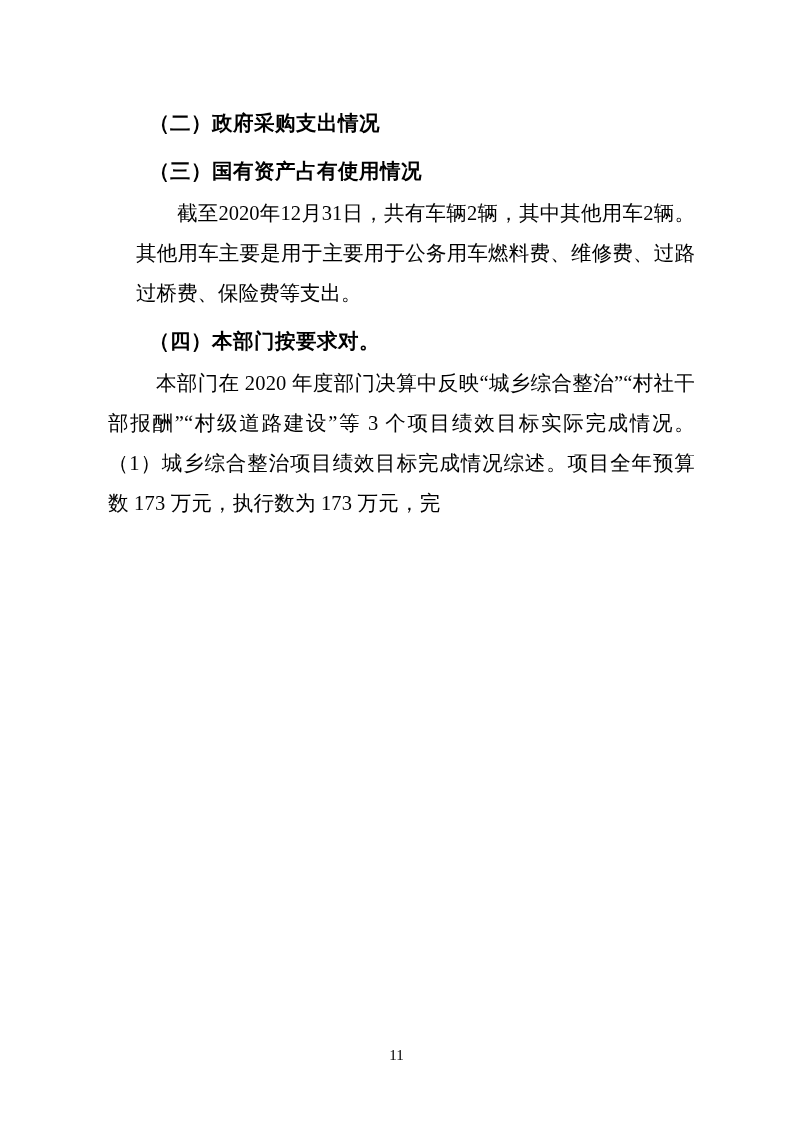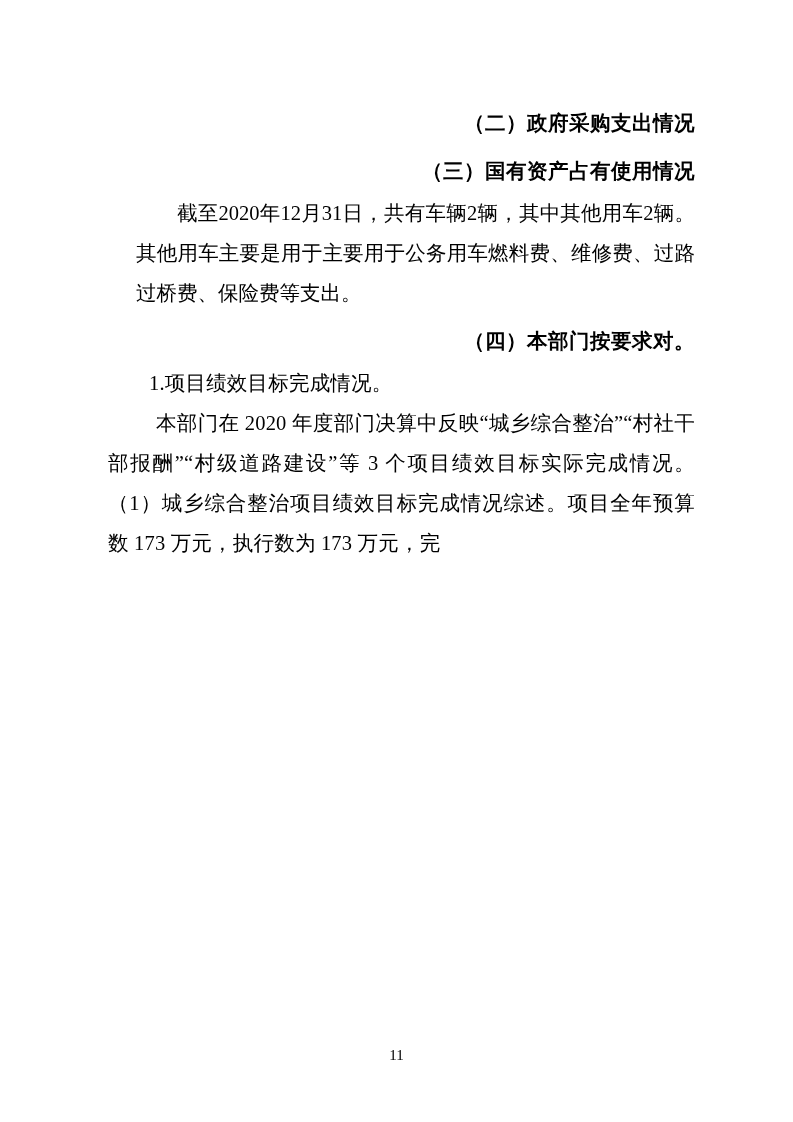--- a/index.html
+++ b/index.html
@@ -27,21 +27,20 @@
     width: 100%;
   }
   h2.heading {
     font-family: "DejaVu Sans", "Liberation Sans", sans-serif;
     font-weight: bold;
     font-size: 20.5px;
     line-height: 40px;
     margin: 8px 0 2px 0;
     text-indent: 41px;
     letter-spacing: 0.5px;
-    text-align: right;
   }
   p.para {
     font-size: 20.5px;
     line-height: 40px;
     margin: 0 0 0 0;
     text-indent: 41px;
     text-align: justify;
     text-justify: inter-ideograph;
     letter-spacing: 0.2px;
   }
@@ -73,20 +72,19 @@
 
 
     <h2 class="heading">（三）国有资产占有使用情况</h2>
 
     <p class="para tight">截至2020年12月31日，共有车辆2辆，其中其他用车2辆。其他用车主要是用于主要用于公务用车燃料费、维修费、过路过桥费、保险费等支出。</p>
 
     <h2 class="heading">（四）本部门按要求对。</h2>
 
 
 
-    <p class="para">1.项目绩效目标完成情况。</p>
 
     <p class="para indent-wide">本部门在 2020 年度部门决算中反映“城乡综合整治”“村社干部报酬”“村级道路建设”等 3 个项目绩效目标实际完成情况。（1）城乡综合整治项目绩效目标完成情况综述。项目全年预算数 173 万元，执行数为 173 万元，完</p>
 
   </div>
 
   <div class="page-number">11</div>
 </div>
 
 </body></html>

